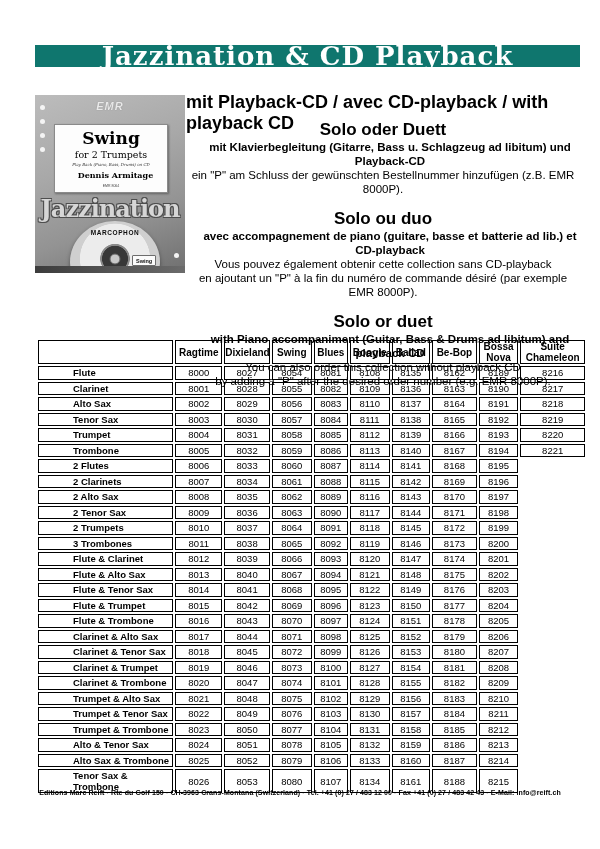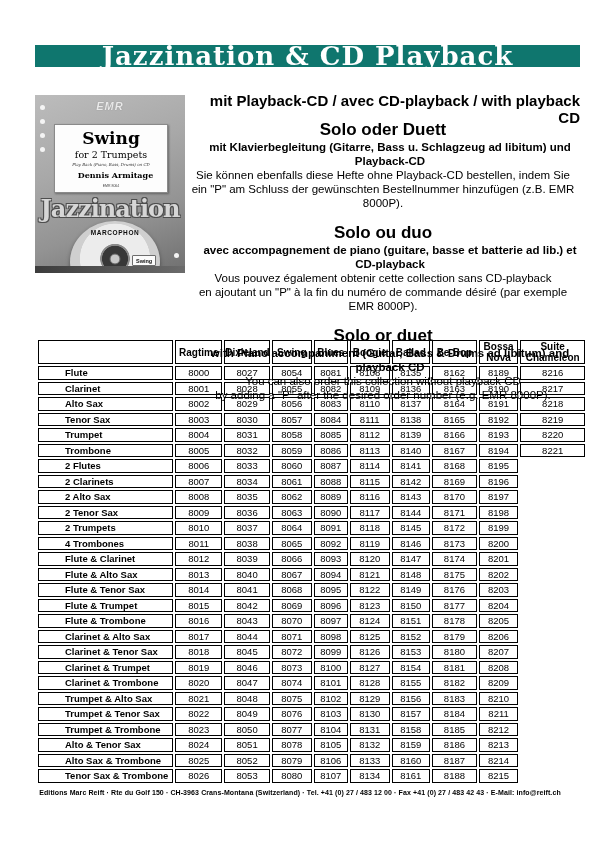--- a/index.html
+++ b/index.html
@@ -6,22 +6,22 @@
   .page{position:relative;width:600px;height:849px;background:#fff;overflow:hidden;
         font-family:"Liberation Sans",sans-serif;color:#000;}
 
   
   .banner{position:absolute;left:35px;top:45px;width:545px;height:22px;background:#0f766e;
           display:flex;align-items:center;justify-content:center;}
   .banner .title{color:#fff;font-family:"DejaVu Serif",serif;font-weight:bold;
           font-size:26px;letter-spacing:1px;}
 
   
-  .subtitle{position:absolute;left:186px;top:92px;width:394px;text-align:right;
-          font-weight:bold;font-size:15px;}
+  .subtitle{position:absolute;left:186px;top:92px;width:394px;text-align:left;
+          font-weight:bold;font-size:18px;}
 
   
   .cover{position:absolute;left:35px;top:95px;width:150px;height:178px;
          background:linear-gradient(160deg,#bcbcbc 0%,#a8a8a8 38%,#939393 68%,#6f6f6f 100%);
          overflow:hidden;}
   .cover:after{content:"";position:absolute;left:0;bottom:0;width:100%;height:7px;
          background:linear-gradient(90deg,#3c3c3c,#6b6b6b);}
   .dots i{display:block;width:5px;height:5px;border-radius:50%;background:#f4f4f4;margin-bottom:9px;}
   .dots-left{position:absolute;left:5px;top:10px;}
   .dots-right{position:absolute;left:139px;top:158px;}
@@ -62,21 +62,21 @@
   .sec-body{font-size:11.5px;line-height:14px;}
 
   
   .table-wrap{position:absolute;left:36px;top:338px;}
   table.order-table{border-collapse:separate;border-spacing:2px;table-layout:fixed;width:551px;}
   .order-table th,.order-table td{border:1px solid #000;font-size:9.5px;overflow:hidden;
          white-space:normal;padding:0;}
   .order-table th{height:20px;font-weight:bold;font-size:10px;line-height:11px;
          text-align:center;vertical-align:middle;}
   .order-table td{height:11.5px;line-height:11px;text-align:center;vertical-align:middle;}
-  .order-table td.inst{text-align:left;padding-left:26px;font-weight:bold;}
+  .order-table td.inst{text-align:left;padding-left:34px;font-weight:bold;}
   .order-table td.ghost,.order-table th.ghost{border:none;background:transparent;}
 
   
   .footer{position:absolute;left:0;top:789px;width:600px;text-align:center;
           font-size:7px;font-weight:bold;letter-spacing:.1px;}
 </style>
 </head>
 <body>
 
 <div class="page">
@@ -115,21 +115,20 @@
         <i></i>
         <i></i>
         <i></i>
       </div>
   </div>
 
   <div class="content-right">
     <div class="lang-section">
       <div class="sec-heading">Solo oder Duett</div>
       <div class="sec-subheading">mit Klavierbegleitung (Gitarre, Bass u. Schlagzeug ad libitum) und Playback-CD</div>
-      <div class="sec-body">Sie können ebenfalls diese Hefte ohne Playback-CD bestellen, indem Sie</div>
       <div class="sec-body">ein "P" am Schluss der gewünschten Bestellnummer hinzufügen (z.B. EMR 8000P).</div>
     </div>
     <div class="lang-section">
       <div class="sec-heading">Solo ou duo</div>
       <div class="sec-subheading">avec accompagnement de piano (guitare, basse et batterie ad lib.) et CD-playback</div>
       <div class="sec-body">Vous pouvez également obtenir cette collection sans CD-playback</div>
       <div class="sec-body">en ajoutant un "P" à la fin du numéro de commande désiré (par exemple EMR 8000P).</div>
     </div>
     <div class="lang-section">
       <div class="sec-heading">Solo or duet</div>
@@ -294,21 +293,21 @@
             <td>8037</td>
             <td>8064</td>
             <td>8091</td>
             <td>8118</td>
             <td>8145</td>
             <td>8172</td>
             <td>8199</td>
             <td class="ghost"></td>
           </tr>
           <tr>
-            <td class="inst">4 Trombones</td>
+            <td class="inst">3 Trombones</td>
             <td>8011</td>
             <td>8038</td>
             <td>8065</td>
             <td>8092</td>
             <td>8119</td>
             <td>8146</td>
             <td>8173</td>
             <td>8200</td>
             <td class="ghost"></td>
           </tr>

